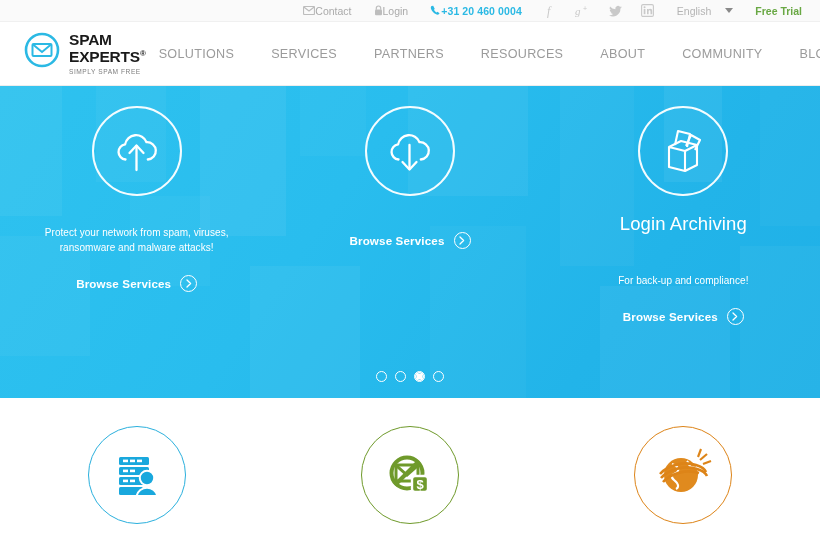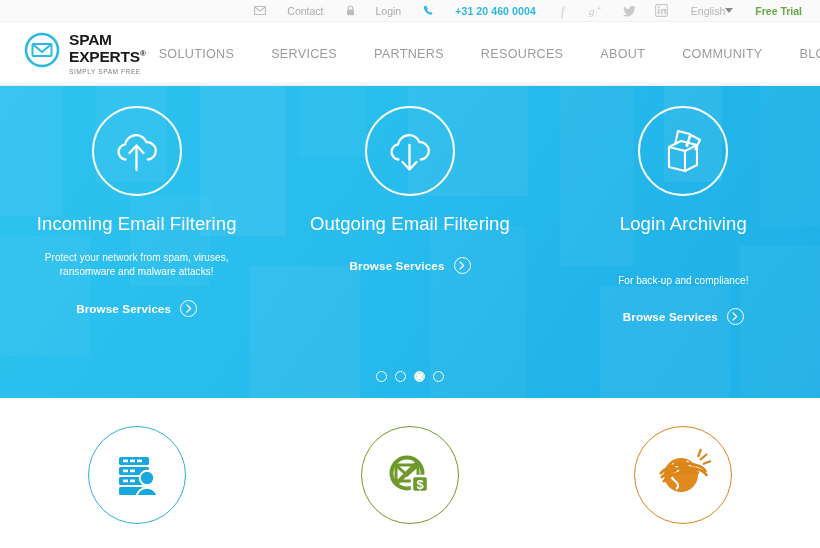--- a/index.html
+++ b/index.html
@@ -17,36 +17,36 @@
     border-bottom: 1px solid #f0f0f0;
     display: flex;
     align-items: center;
     justify-content: flex-end;
     padding-right: 12px;
     font-size: 10.5px;
   }
   .topbar-item {
     display: flex;
     align-items: center;
-    gap: 21px;
+    gap: 0;
     padding: 0 11px;
     color: #aaaaaa;
     white-space: nowrap;
     height: 14px;
   }
   .topbar-item .tb-ico { display: flex; align-items: center; }
   .topbar-phone { color: #2bb9e4; font-weight: bold; letter-spacing: .1px; }
   .topbar-social {
     display: flex; align-items: center;
     padding: 0 9px;
     color: #c9c9c9;
     font-size: 12px;
   }
   .topbar-lang {
-    display: flex; align-items: center; 
+    display: flex; align-items: center; gap: 14px;
     padding: 0 10px 0 14px;
     color: #b4b4b4;
   }
   .caret-down {
     width: 0; height: 0;
     border-left: 4.5px solid transparent;
     border-right: 4.5px solid transparent;
     border-top: 5px solid #8a8a8a;
   }
   .topbar-trial {
@@ -320,41 +320,39 @@
   <div class="hero-inner">
 
     <div class="card">
       <div class="card-circle">
         <svg width="56" height="50" viewBox="0 0 56 50">
           <path d="M16.5 33.5a7.6 7.6 0 0 1-.4-15.1 11.2 11.2 0 0 1 21.4-2.2 8.4 8.4 0 0 1 1.3 17.3" fill="none" stroke="#ffffff" stroke-width="2.3" stroke-linecap="round" stroke-linejoin="round"></path>
           <line x1="27.5" y1="44" x2="27.5" y2="20" stroke="#ffffff" stroke-width="2.3" stroke-linecap="round"></line>
           <path d="M20.5 27 L27.5 19.5 L34.5 27" fill="none" stroke="#ffffff" stroke-width="2.3" stroke-linecap="round" stroke-linejoin="round"></path>
         </svg>
       </div>
-      <div class="card-title">Incoming Email Filtering</div>
       <div class="card-desc">Protect your network from spam, viruses, ransomware and malware attacks!</div>
       <a class="card-cta">
         <span>Browse Services</span>
         <span class="cta-arrow">
           <svg width="6" height="9" viewBox="0 0 6 9">
               <path d="M1 1 L4.6 4.5 L1 8" fill="none" stroke="#ffffff" stroke-width="1.3" stroke-linecap="round" stroke-linejoin="round"></path>
             </svg>
         </span>
       </a>
     </div>
 
     <div class="card">
       <div class="card-circle">
         <svg width="56" height="50" viewBox="0 0 56 50">
           <path d="M16.5 33.5a7.6 7.6 0 0 1-.4-15.1 11.2 11.2 0 0 1 21.4-2.2 8.4 8.4 0 0 1 1.3 17.3" fill="none" stroke="#ffffff" stroke-width="2.3" stroke-linecap="round" stroke-linejoin="round"></path>
           <line x1="27.5" y1="19" x2="27.5" y2="43" stroke="#ffffff" stroke-width="2.3" stroke-linecap="round"></line>
           <path d="M20.5 36 L27.5 43.5 L34.5 36" fill="none" stroke="#ffffff" stroke-width="2.3" stroke-linecap="round" stroke-linejoin="round"></path>
         </svg>
       </div>
-      <div class="card-title">Outgoing Email Filtering</div>
       <a class="card-cta">
         <span>Browse Services</span>
         <span class="cta-arrow">
           <svg width="6" height="9" viewBox="0 0 6 9">
               <path d="M1 1 L4.6 4.5 L1 8" fill="none" stroke="#ffffff" stroke-width="1.3" stroke-linecap="round" stroke-linejoin="round"></path>
             </svg>
         </span>
       </a>
     </div>
 

